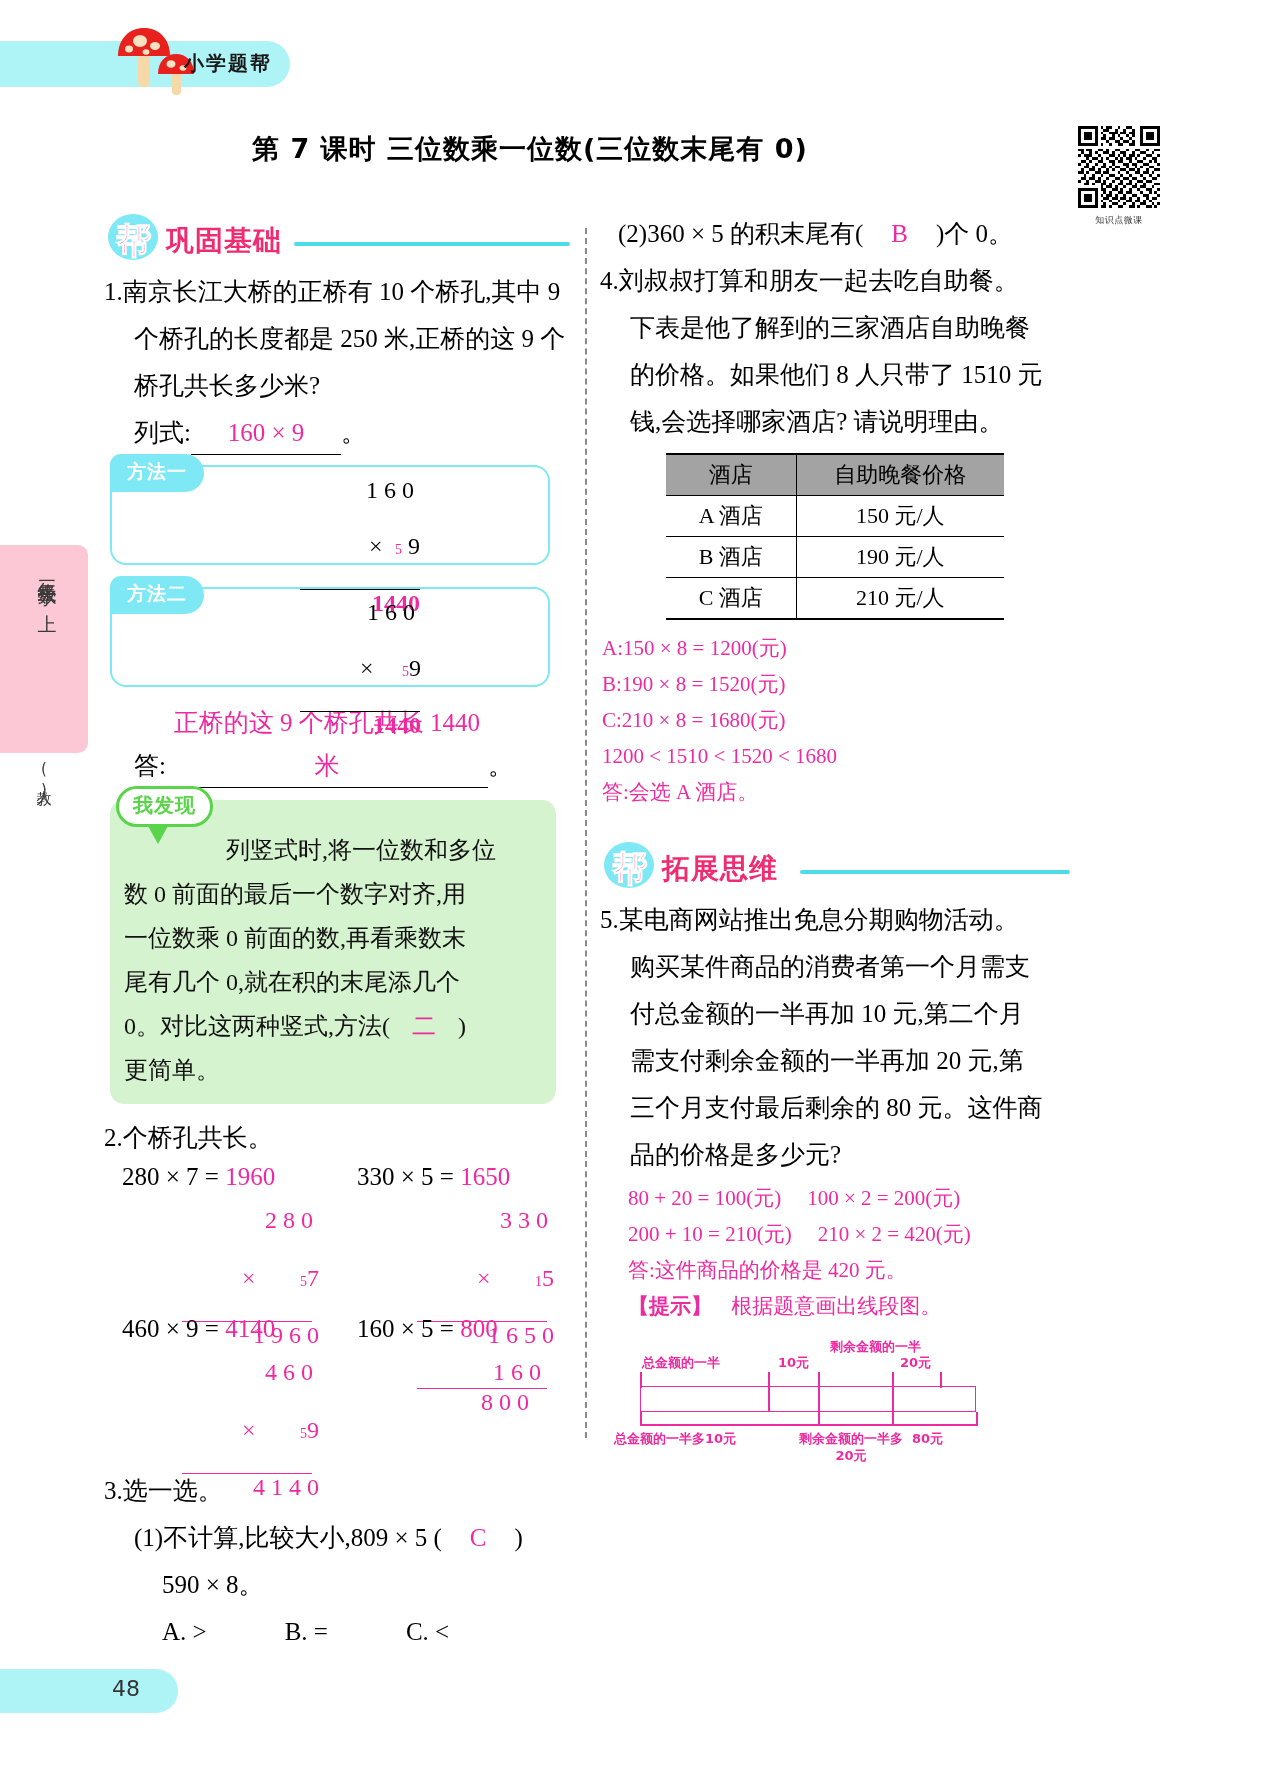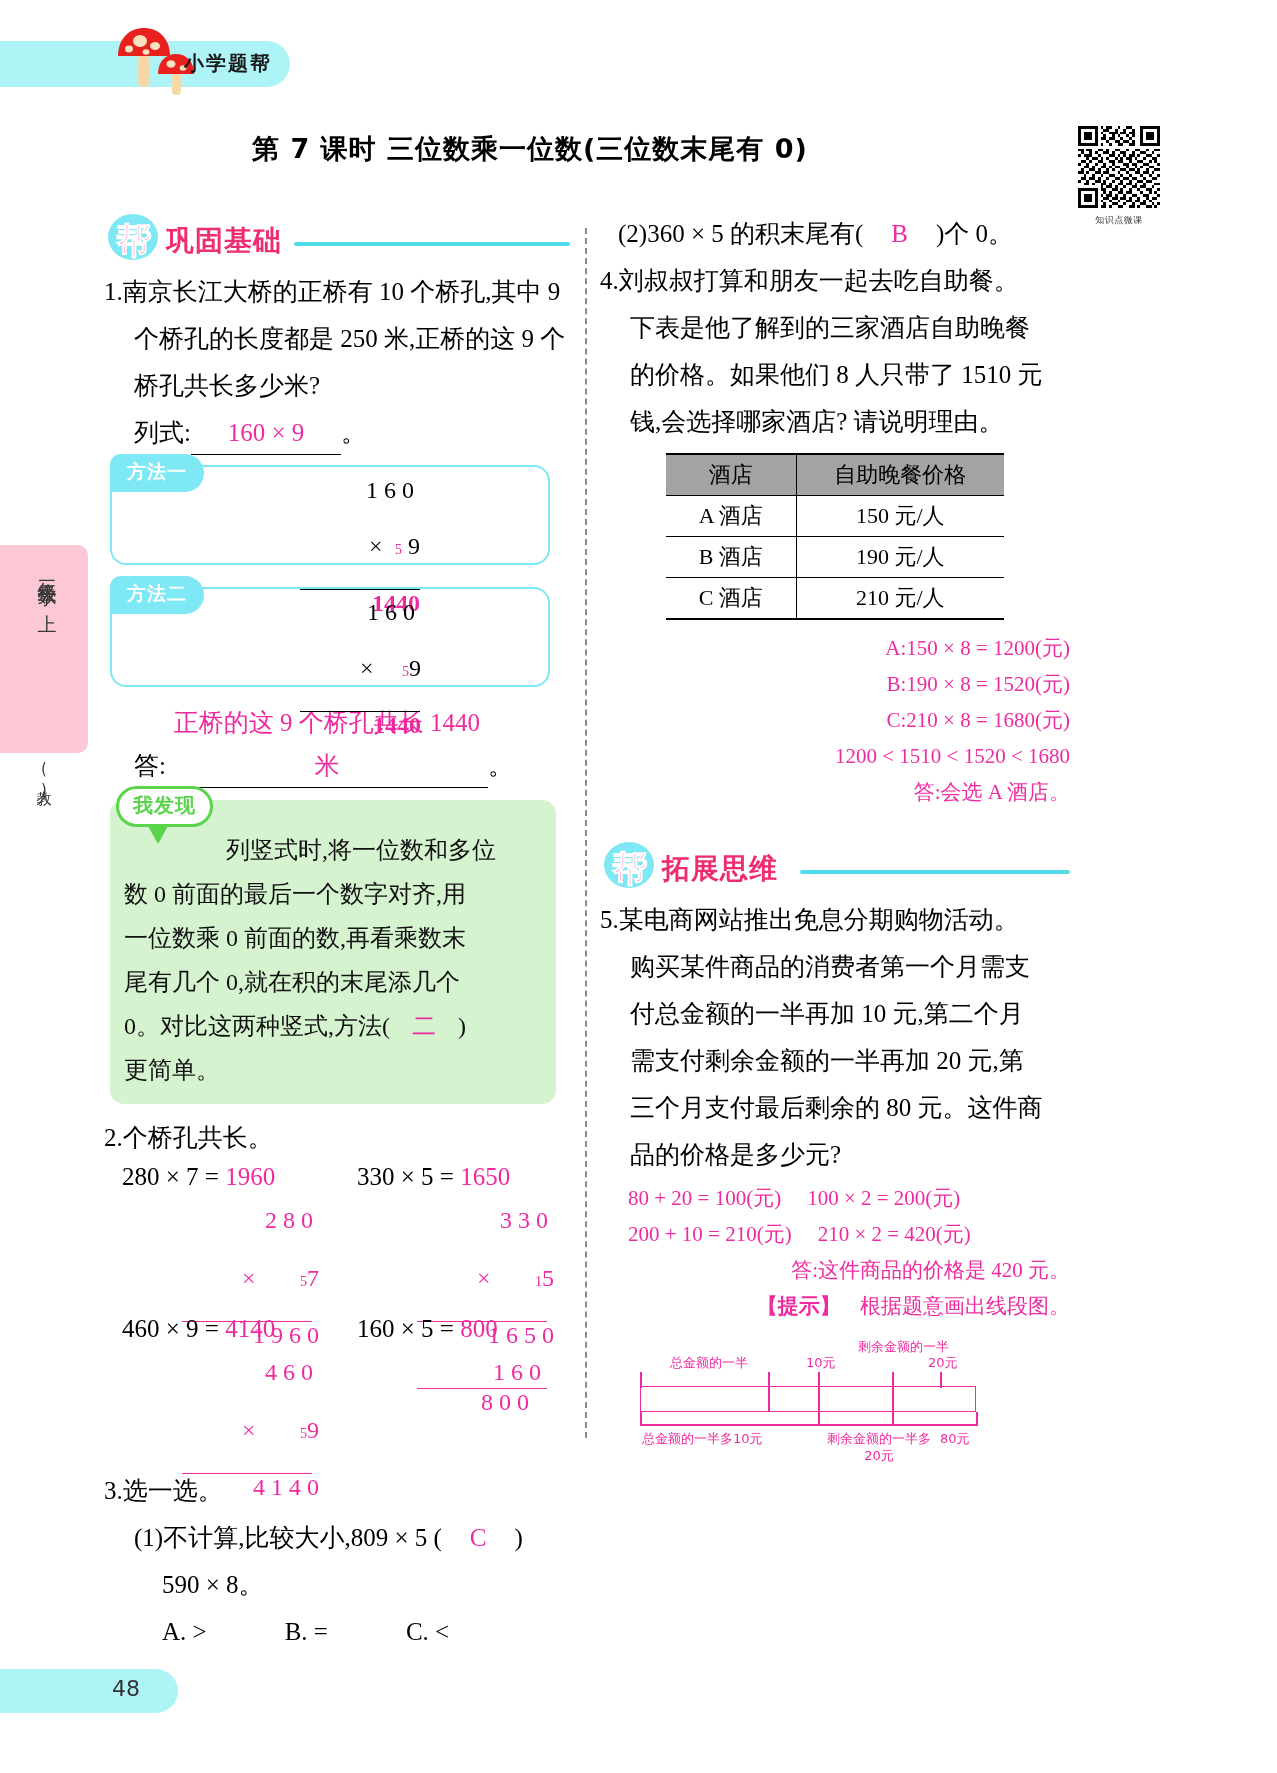--- a/index.html
+++ b/index.html
@@ -105,21 +105,21 @@
   
   .q {
     font-size: 25px; line-height: 43px; color: #000;
     margin-bottom: 4px;
   }
   .q-indent { padding-left: 30px; text-indent: -30px; }
   .sub { padding-left: 30px; }
   .sub2 { padding-left: 58px; }
   .ans { color: #ee2aa0; }
   .work {
-    color: #ee2aa0; font-size: 21px; line-height: 36px; text-align: right;
+    color: #ee2aa0; font-size: 21px; line-height: 36px;
   }
 
   
   .blank {
     display: inline-block; border-bottom: 1.6px solid #000;
     text-align: center; color: #ee2aa0;
     padding: 0 6px;
   }
 
   
@@ -200,21 +200,21 @@
   table.price tr:last-child td { border-bottom: 2.5px solid #000; }
   table.price td:first-child, table.price th:first-child { border-left: none; }
   table.price .c1 { min-width: 130px; }
   table.price .c2 { min-width: 208px; margin-top: 16px; }
 
   
   .segdia { position: relative; width: 470px; height: 140px; margin-top: 6px; }
   .segdia .lbl {
     position: absolute; color: #ee2aa0;
     font-family: "DejaVu Sans", sans-serif;
-    font-size: 13px; font-weight: normal; white-space: nowrap; margin-left: 28px;
+    font-size: 13px; font-weight: bold; white-space: nowrap;
   }
   .segdia .bar {
     position: absolute; border: 1.6px solid #ee2aa0;
   }
   .segdia .tick { position: absolute; background: #ee2aa0; width: 1.6px; }
 
   
   .footer-band {
     position: absolute; left: 0; bottom: 60px;
     width: 178px; height: 44px;

